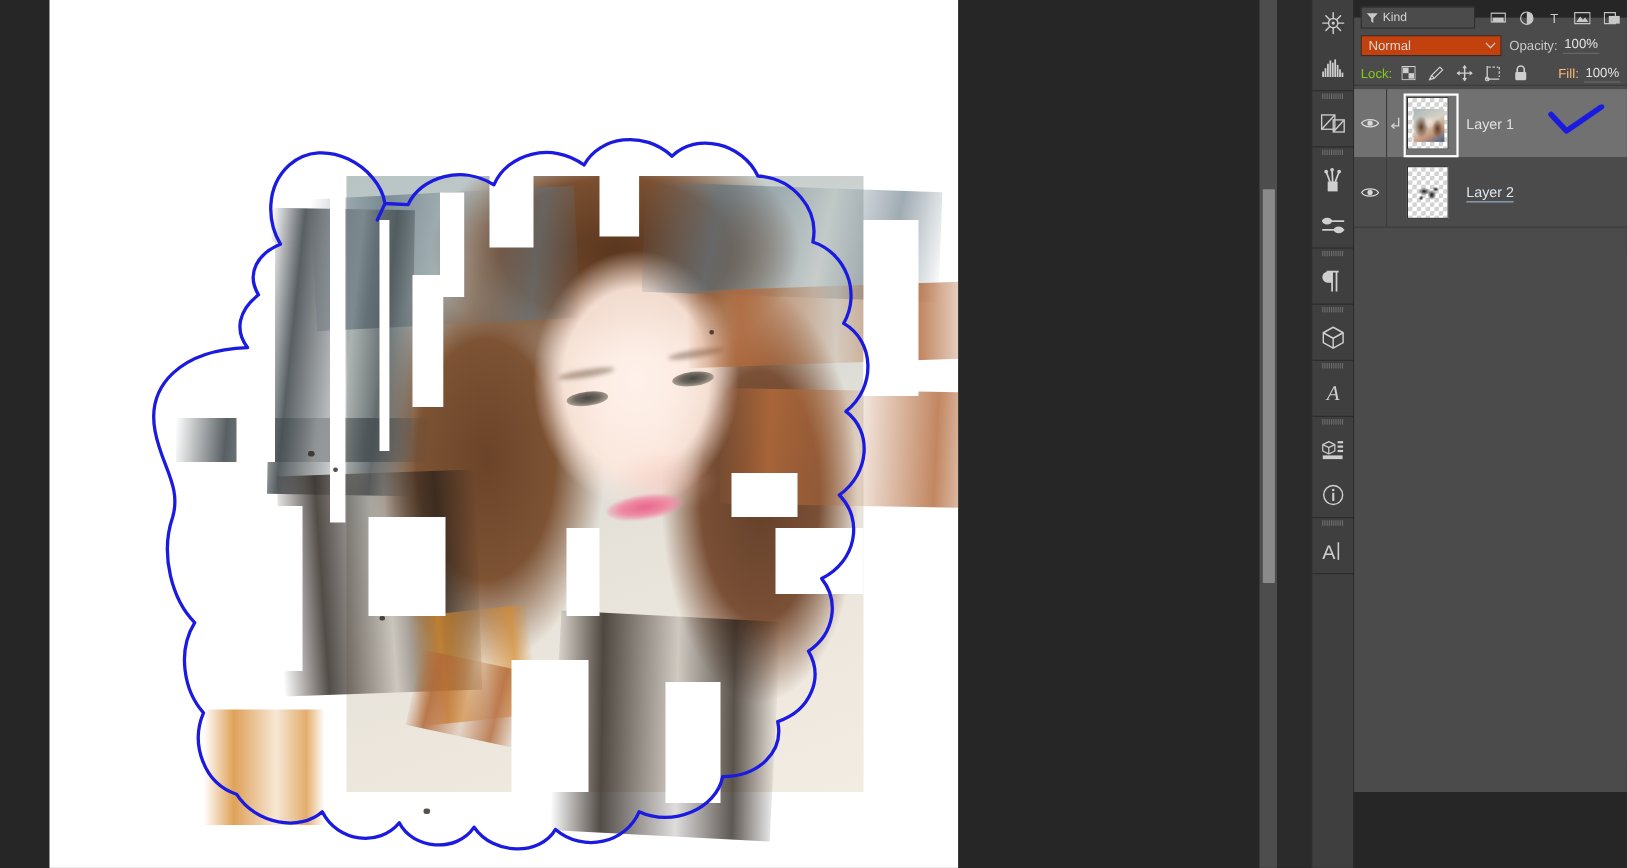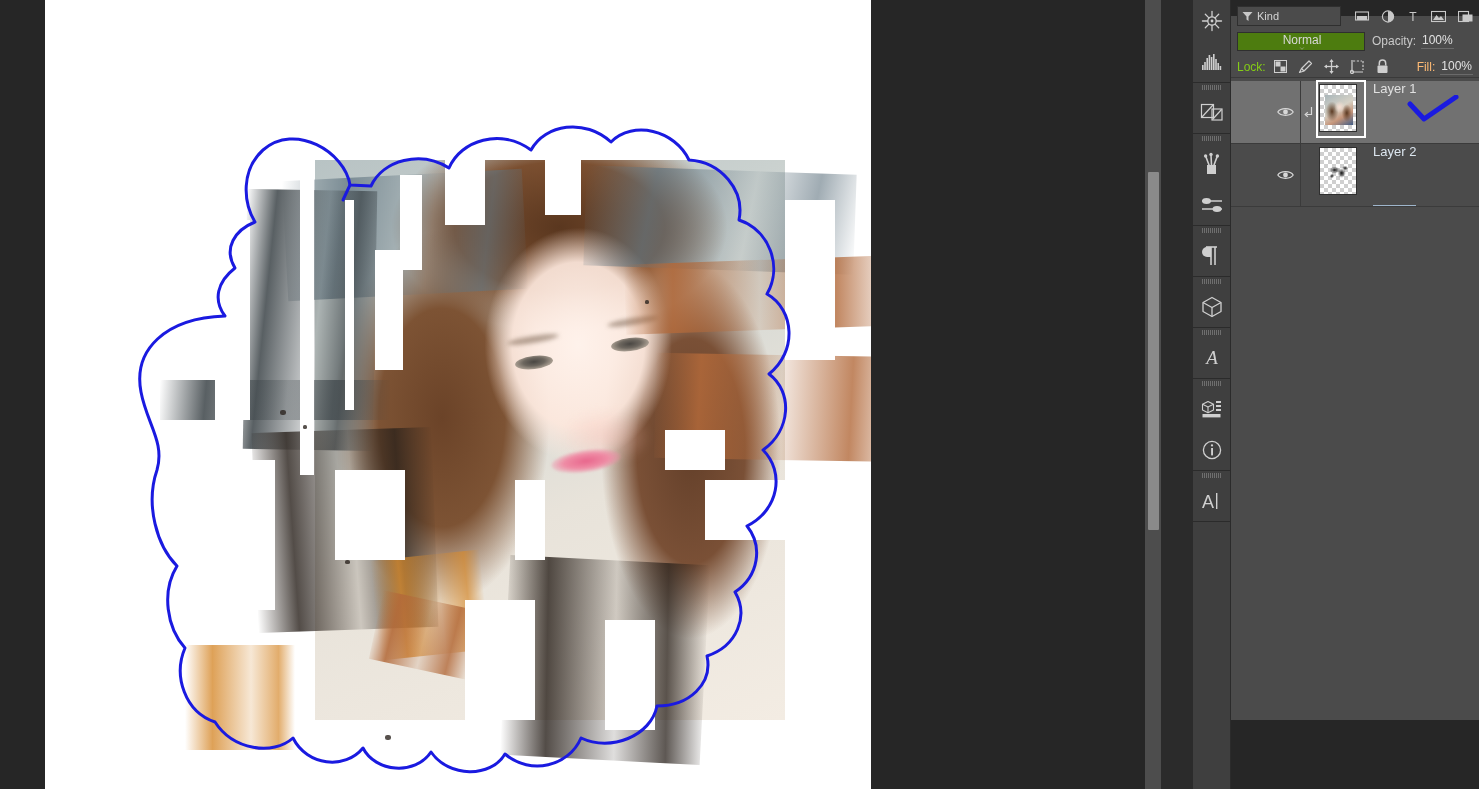--- a/index.html
+++ b/index.html
@@ -168,24 +168,24 @@
     font-size: 11px; color: #d4d4d4;
   }
   .filter-icons { display: flex; gap: 12px; margin-left: 8px; }
 
   .blend-row {
     position: absolute; left: 0; top: 13px; width: 248px; height: 24px;
     display: flex; align-items: center; padding: 0 6px;
   }
   .blend-select {
     width: 128px; height: 19px;
-    background: #4d7c0f; border: 1px solid #2f2f2f;
+    background: #c2410c; border: 1px solid #2f2f2f;
     display: flex; align-items: center; justify-content: space-between;
     padding: 0 4px 0 6px;
-    font-size: 12px; color: #d8d8d8; flex-direction: column;
+    font-size: 12px; color: #d8d8d8;
   }
   .opacity-label { font-size: 12px; color: #c9c9c9; margin-left: 7px; }
   .opacity-value {
     font-size: 12px; color: #e2e2e2; margin-left: 5px;
     border-bottom: 1px solid #6a6a6a; padding: 0 1px 1px 1px; min-width: 32px;
     text-align: right;
   }
 
   .lock-row {
     position: absolute; left: 0; top: 40px; width: 248px; height: 22px;
@@ -198,24 +198,23 @@
   .fill-value {
     font-size: 12px; color: #e2e2e2; margin-left: 5px;
     border-bottom: 1px solid #6a6a6a; padding: 0 1px 1px 1px; min-width: 32px;
     text-align: right;
   }
 
   .layer-list { position: absolute; left: 0; top: 65px; width: 248px; }
   .layer-row {
     position: relative;
     height: 63px;
-    display: flex; 
+    display: flex; align-items: center;
     border-bottom: 1px solid #3b3b3b;
     background: #4b4b4b;
-    padding-left: 40px;
   }
   .layer-row.selected { background: #717171; }
   .eye-cell {
     width: 30px; height: 100%;
     display: flex; align-items: center; justify-content: center;
     border-right: 1px solid #3b3b3b;
     cursor: pointer;
   }
   .clip-mark {
     width: 14px; display: flex; align-items: center; justify-content: center;

